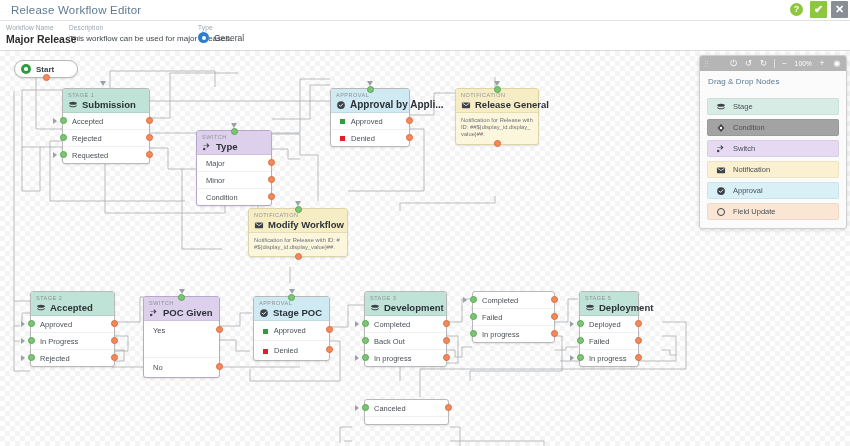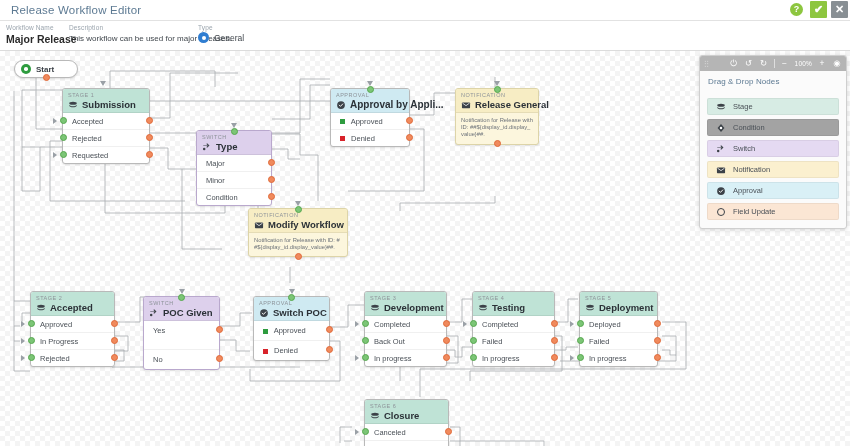--- a/index.html
+++ b/index.html
@@ -520,42 +520,42 @@
         <span class="node-kind">SWITCH</span>
         <span class="node-title-row">
           <svg class="nicon" viewBox="0 0 16 16">
               <path d="M2 5h7l-2-2 1.2-1L12 5.5 8.2 9 7 8l2-2H2z" fill="#3c4248"></path>
               <circle cx="3.5" cy="11" r="2" fill="#3c4248"></circle>
             </svg>
           <span class="node-title">POC Given</span>
         </span>
       </div>
       <div class="node-rows">
-        <div class="node-row" style="padding-top:5px; padding-bottom:14px;">
+        <div class="node-row" style="padding-top:5px; padding-bottom:22px;">
           <span>Yes</span>
           <span class="port port-out" style="top:5px;"></span>
         </div>
         <div class="node-row" style="padding-top:5px; padding-bottom:5px;">
           <span>No</span>
           <span class="port port-out" style="top:5px;"></span>
         </div>
       </div>
       <span class="port port-top"></span>
       <span class="arrow-top"></span>
     </div>
 
     <div class="node k-approval" style="left:253px; top:245px; width:77px;">
       <div class="node-head">
         <span class="node-kind">APPROVAL</span>
         <span class="node-title-row">
           <svg class="nicon" viewBox="0 0 16 16">
               <circle cx="8" cy="8" r="6.2" fill="#3c4248"></circle>
               <path d="M5.2 8.2l1.9 2 3.7-3.9" stroke="#fff" stroke-width="1.5" fill="none" stroke-linecap="round"></path>
             </svg>
-          <span class="node-title">Switch POC</span>
+          <span class="node-title">Stage POC</span>
         </span>
       </div>
       <div class="node-rows">
         <div class="node-row" style="padding-top:5px; padding-bottom:5px;">
           <span class="sw sw-green"></span>
           <span>Approved</span>
           <span class="port port-out" style="top:5px;"></span>
         </div>
         <div class="node-row" style="padding-top:5px; padding-bottom:5px;">
           <span class="sw sw-red"></span>
@@ -593,93 +593,73 @@
         <div class="node-row">
           <span class="arrow-in" style="top:5px;"></span>
           <span class="port port-in" style="top:4px;"></span>
           <span>In progress</span>
           <span class="port port-out" style="top:4px;"></span>
         </div>
       </div>
     </div>
 
     <div class="node k-stage" style="left:472px; top:240px; width:83px;">
-      <div class="node-head">
-        <span class="node-kind">STAGE 4</span>
+      <div class="node-rows">
+        <div class="node-row">
+          <span class="arrow-in" style="top:5px;"></span>
+          <span class="port port-in" style="top:4px;"></span>
+          <span>Completed</span>
+          <span class="port port-out" style="top:4px;"></span>
+        </div>
+        <div class="node-row">
+          <span class="port port-in" style="top:4px;"></span>
+          <span>Failed</span>
+          <span class="port port-out" style="top:4px;"></span>
+        </div>
+        <div class="node-row">
+          <span class="port port-in" style="top:4px;"></span>
+          <span>In progress</span>
+          <span class="port port-out" style="top:4px;"></span>
+        </div>
+      </div>
+    </div>
+
+    <div class="node k-stage" style="left:579px; top:240px; width:60px;">
+      <div class="node-head">
+        <span class="node-kind">STAGE 5</span>
         <span class="node-title-row">
           <svg class="nicon" viewBox="0 0 16 16">
               <ellipse cx="8" cy="5" rx="6" ry="2.4" fill="#3c4248"></ellipse>
               <path d="M2 7.5c0 1.4 2.7 2.5 6 2.5s6-1.1 6-2.5v1.6c0 1.4-2.7 2.5-6 2.5S2 10.5 2 9.1z" fill="#3c4248"></path>
             </svg>
-          <span class="node-title">Testing</span>
-        </span>
-      </div>
-      <div class="node-rows">
-        <div class="node-row">
-          <span class="arrow-in" style="top:5px;"></span>
-          <span class="port port-in" style="top:4px;"></span>
-          <span>Completed</span>
+          <span class="node-title">Deployment</span>
+        </span>
+      </div>
+      <div class="node-rows">
+        <div class="node-row">
+          <span class="arrow-in" style="top:5px;"></span>
+          <span class="port port-in" style="top:4px;"></span>
+          <span>Deployed</span>
           <span class="port port-out" style="top:4px;"></span>
         </div>
         <div class="node-row">
           <span class="port port-in" style="top:4px;"></span>
           <span>Failed</span>
           <span class="port port-out" style="top:4px;"></span>
         </div>
         <div class="node-row">
+          <span class="arrow-in" style="top:5px;"></span>
           <span class="port port-in" style="top:4px;"></span>
           <span>In progress</span>
           <span class="port port-out" style="top:4px;"></span>
         </div>
       </div>
     </div>
 
-    <div class="node k-stage" style="left:579px; top:240px; width:79px;">
-      <div class="node-head">
-        <span class="node-kind">STAGE 5</span>
-        <span class="node-title-row">
-          <svg class="nicon" viewBox="0 0 16 16">
-              <ellipse cx="8" cy="5" rx="6" ry="2.4" fill="#3c4248"></ellipse>
-              <path d="M2 7.5c0 1.4 2.7 2.5 6 2.5s6-1.1 6-2.5v1.6c0 1.4-2.7 2.5-6 2.5S2 10.5 2 9.1z" fill="#3c4248"></path>
-            </svg>
-          <span class="node-title">Deployment</span>
-        </span>
-      </div>
-      <div class="node-rows">
-        <div class="node-row">
-          <span class="arrow-in" style="top:5px;"></span>
-          <span class="port port-in" style="top:4px;"></span>
-          <span>Deployed</span>
-          <span class="port port-out" style="top:4px;"></span>
-        </div>
-        <div class="node-row">
-          <span class="port port-in" style="top:4px;"></span>
-          <span>Failed</span>
-          <span class="port port-out" style="top:4px;"></span>
-        </div>
-        <div class="node-row">
-          <span class="arrow-in" style="top:5px;"></span>
-          <span class="port port-in" style="top:4px;"></span>
-          <span>In progress</span>
-          <span class="port port-out" style="top:4px;"></span>
-        </div>
-      </div>
-    </div>
-
     <div class="node k-stage" style="left:364px; top:348px; width:85px;">
-      <div class="node-head">
-        <span class="node-kind">STAGE 6</span>
-        <span class="node-title-row">
-          <svg class="nicon" viewBox="0 0 16 16">
-              <ellipse cx="8" cy="5" rx="6" ry="2.4" fill="#3c4248"></ellipse>
-              <path d="M2 7.5c0 1.4 2.7 2.5 6 2.5s6-1.1 6-2.5v1.6c0 1.4-2.7 2.5-6 2.5S2 10.5 2 9.1z" fill="#3c4248"></path>
-            </svg>
-          <span class="node-title">Closure</span>
-        </span>
-      </div>
       <div class="node-rows">
         <div class="node-row">
           <span class="arrow-in" style="top:5px;"></span>
           <span class="port port-in" style="top:4px;"></span>
           <span>Canceled</span>
           <span class="port port-out" style="top:4px;"></span>
         </div>
         <div class="node-row">
           
           

